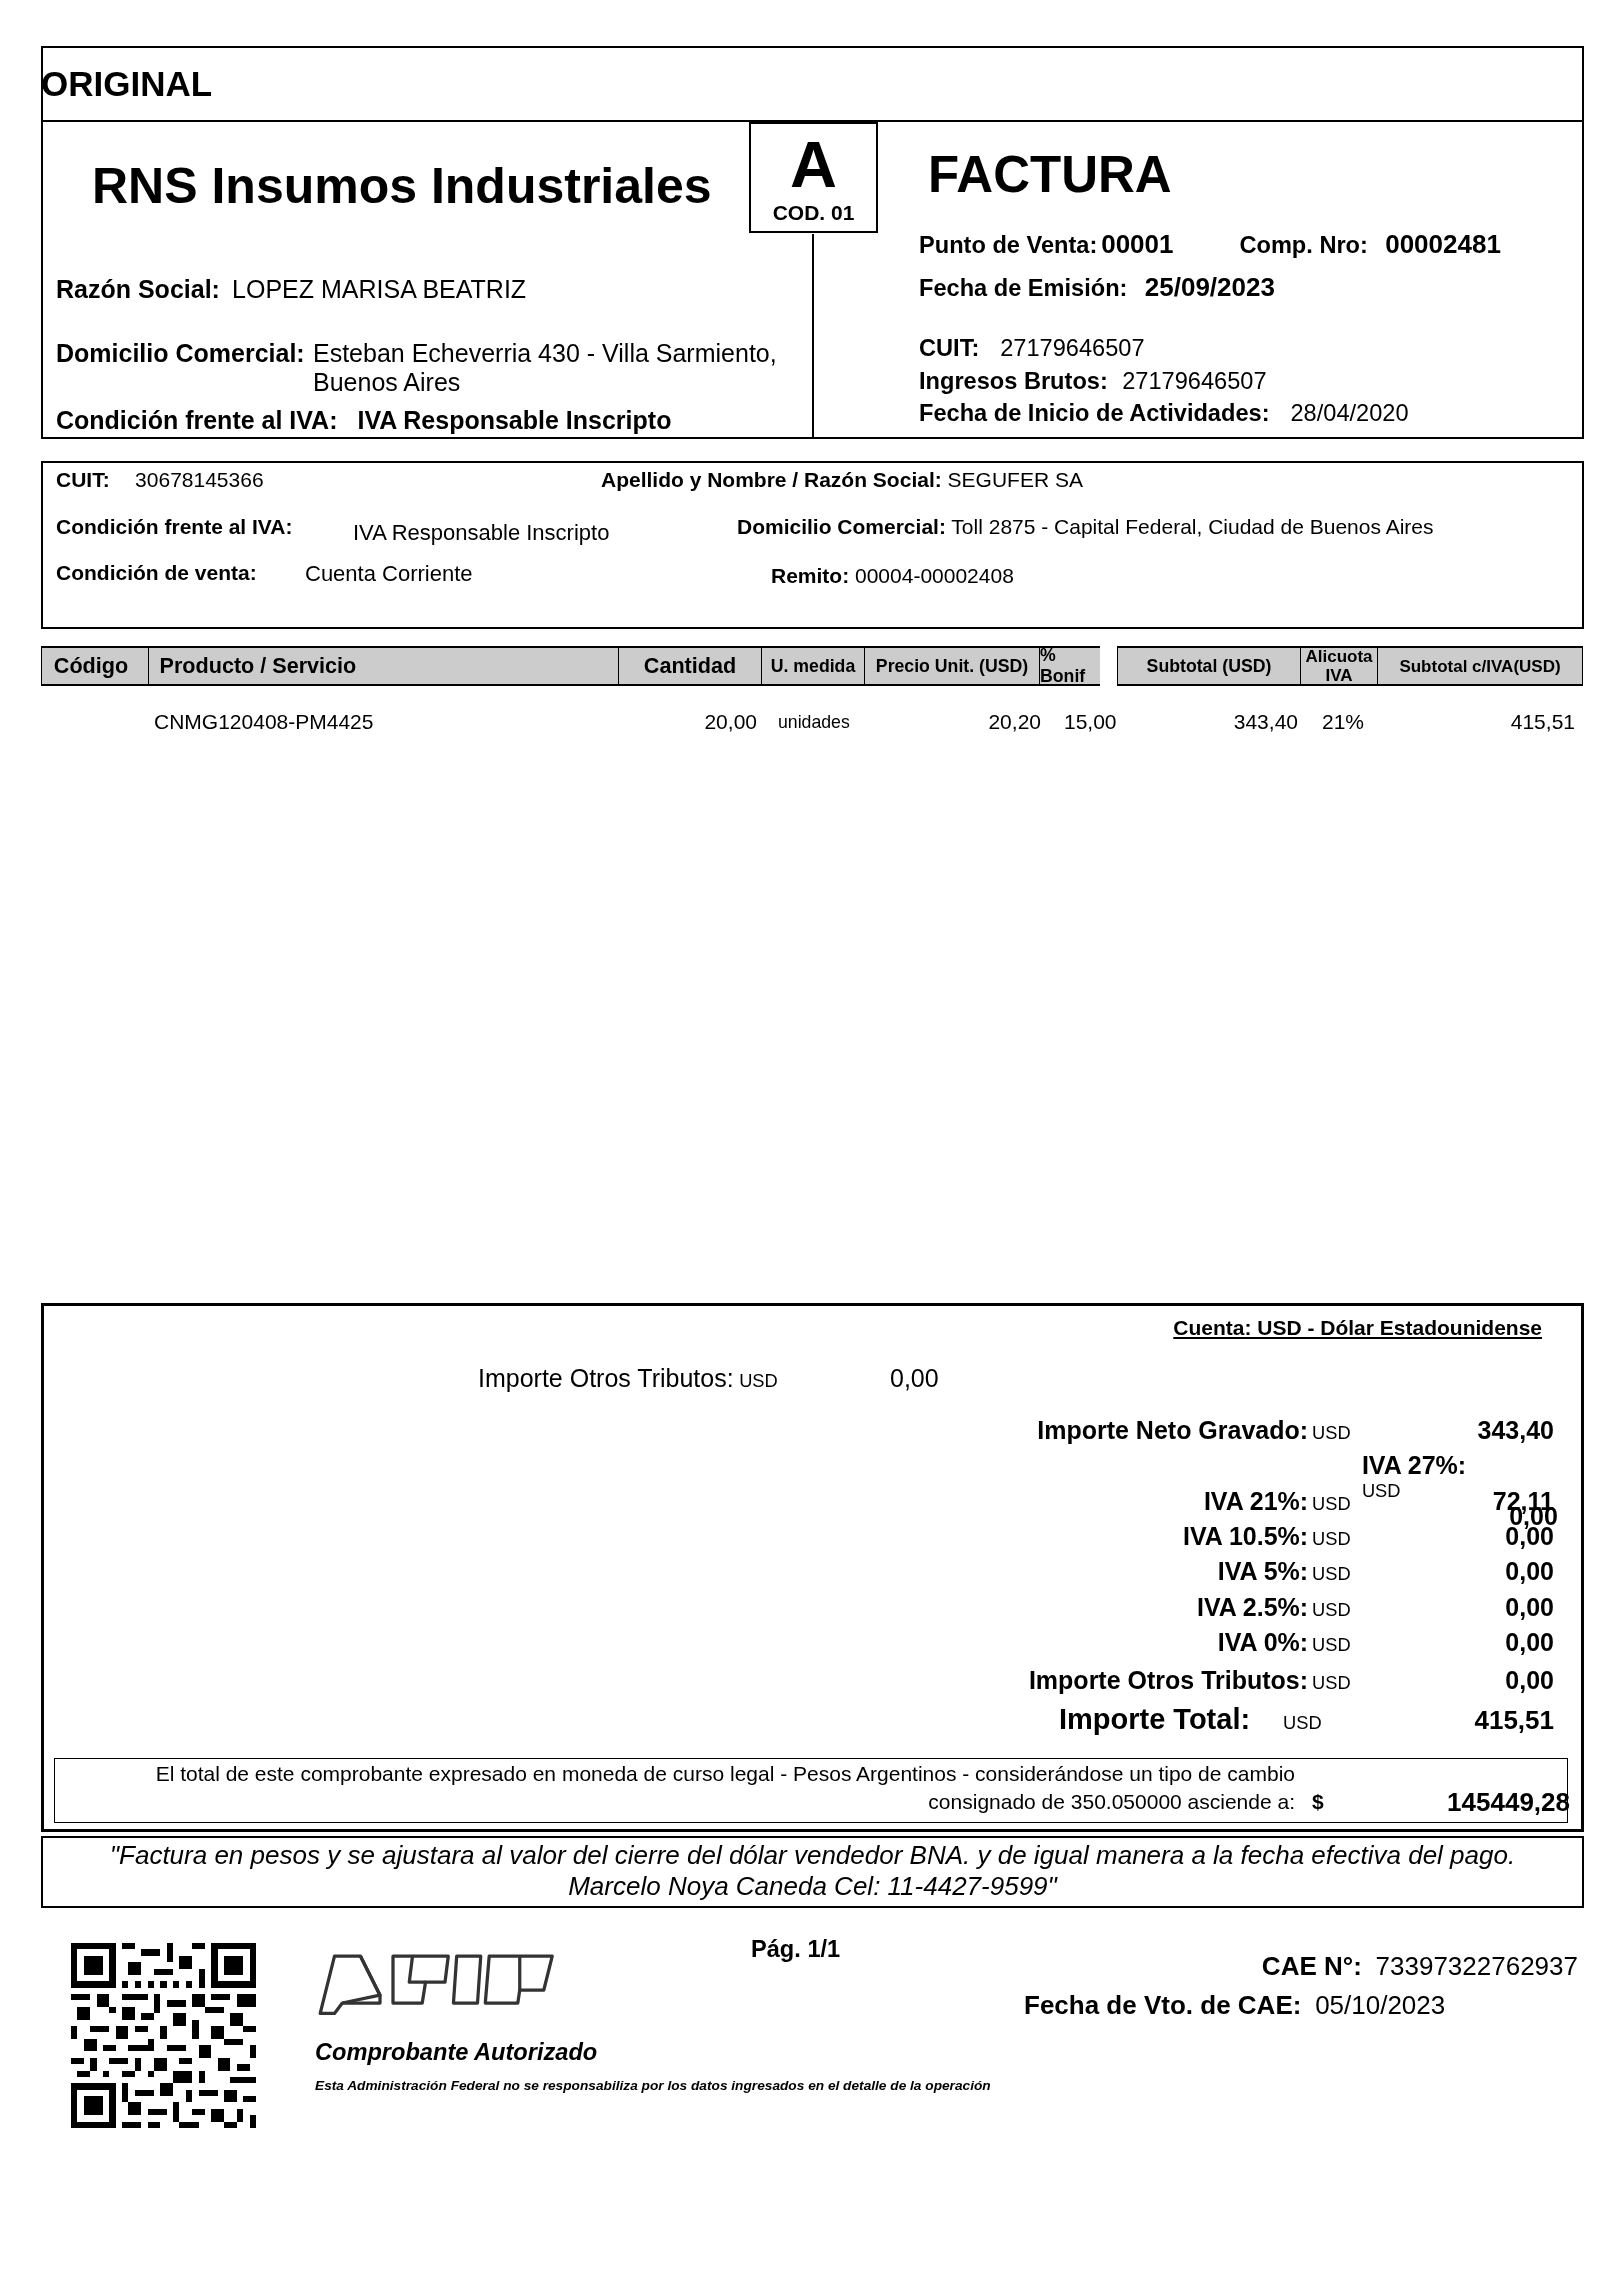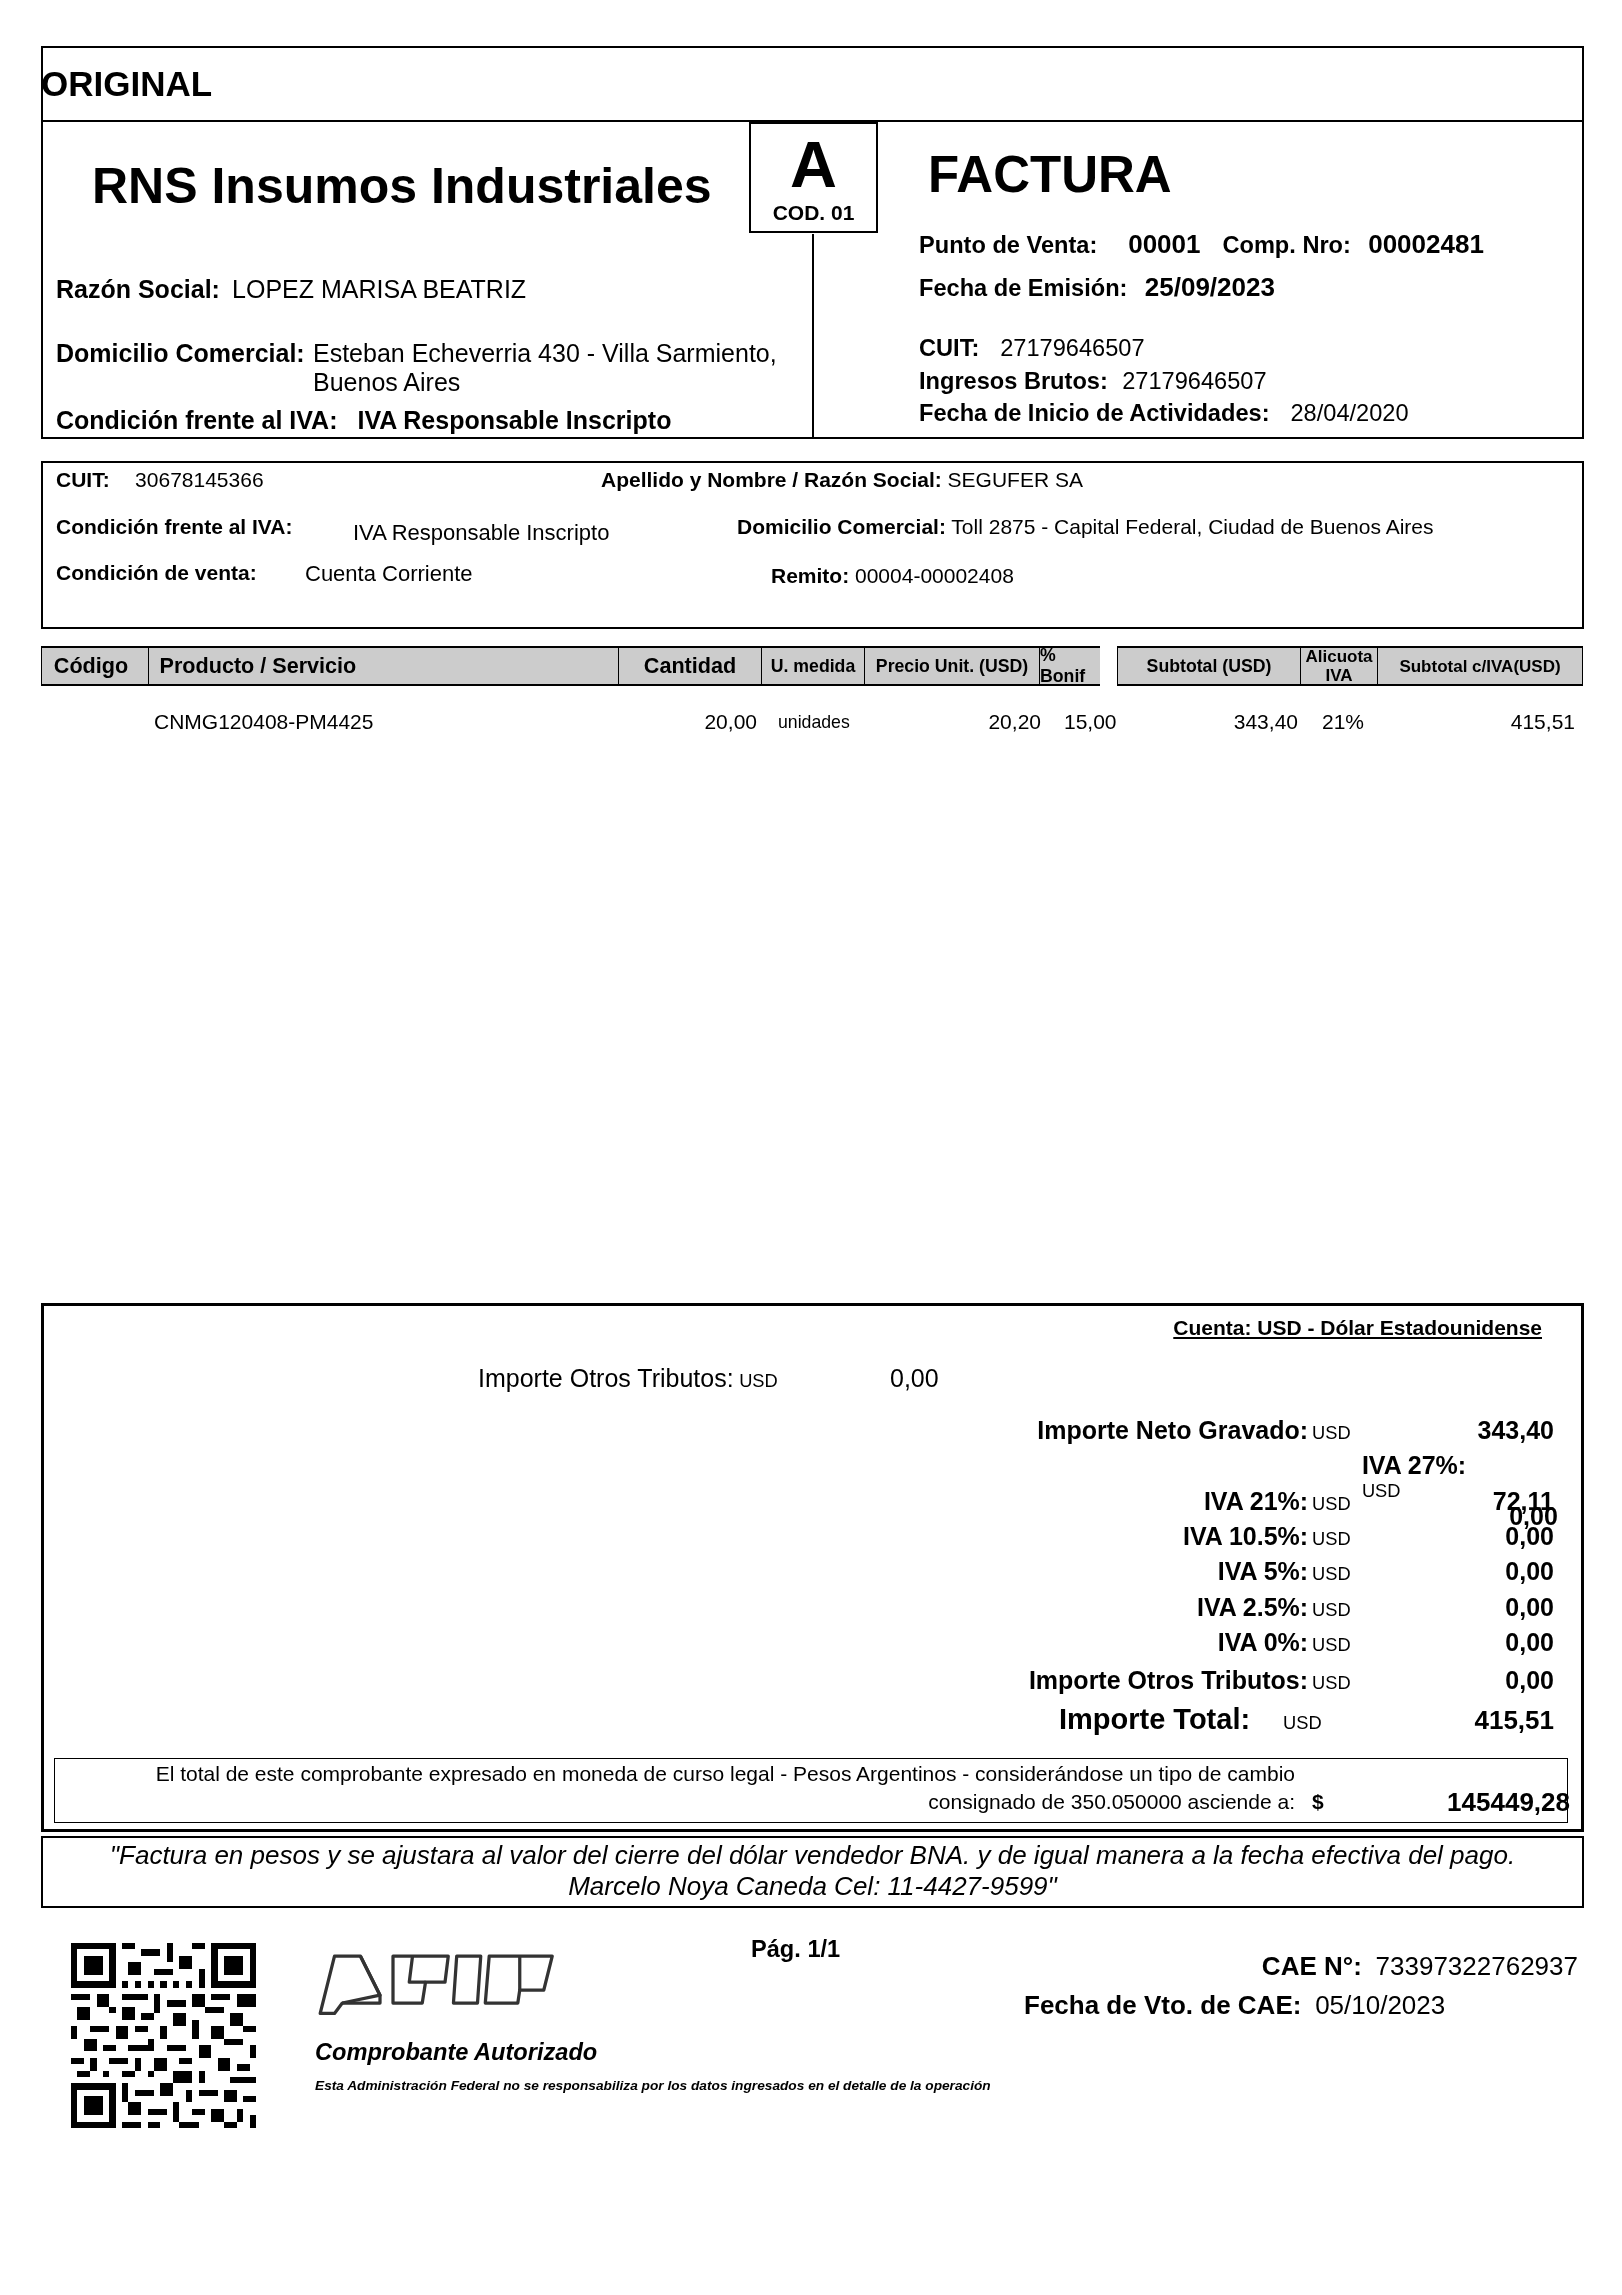--- a/index.html
+++ b/index.html
@@ -67,22 +67,22 @@
   <div>Esteban Echeverria 430 - Villa Sarmiento,</div>
   <div>Buenos Aires</div>
 </div>
 <div class="abs nowrap f38 b" style="left:56px; top:406px;">
   <span>Condición frente al IVA:</span>
   <span style="margin-left:13px;">IVA Responsable Inscripto</span>
 </div>
 
 <div class="abs nowrap" style="left:919px; top:229px;">
   <span class="b f36">Punto de Venta:</span>
-  <span class="b f40" style="margin-left:28px;text-align:right;">00001</span>
-  <span class="b f36" style="margin-left:19px;">Comp. Nro:</span>
+  <span class="b f40" style="margin-left:1px;text-align:right;">00001</span>
+  <span class="b f36" style="margin-left:63px;">Comp. Nro:</span>
   <span class="b f40" style="margin-left:14.4px;">00002481</span>
 </div>
 <div class="abs nowrap" style="left:919px; top:272px;">
   <span class="b f36">Fecha de Emisión:</span>
   <span class="b f40" style="margin-left:14.4px;">25/09/2023</span>
 </div>
 <div class="abs nowrap f36" style="left:919px; top:335px;">
   <span class="b">CUIT:</span>
   <span style="margin-left:14.4px;">27179646507</span>
 </div>

